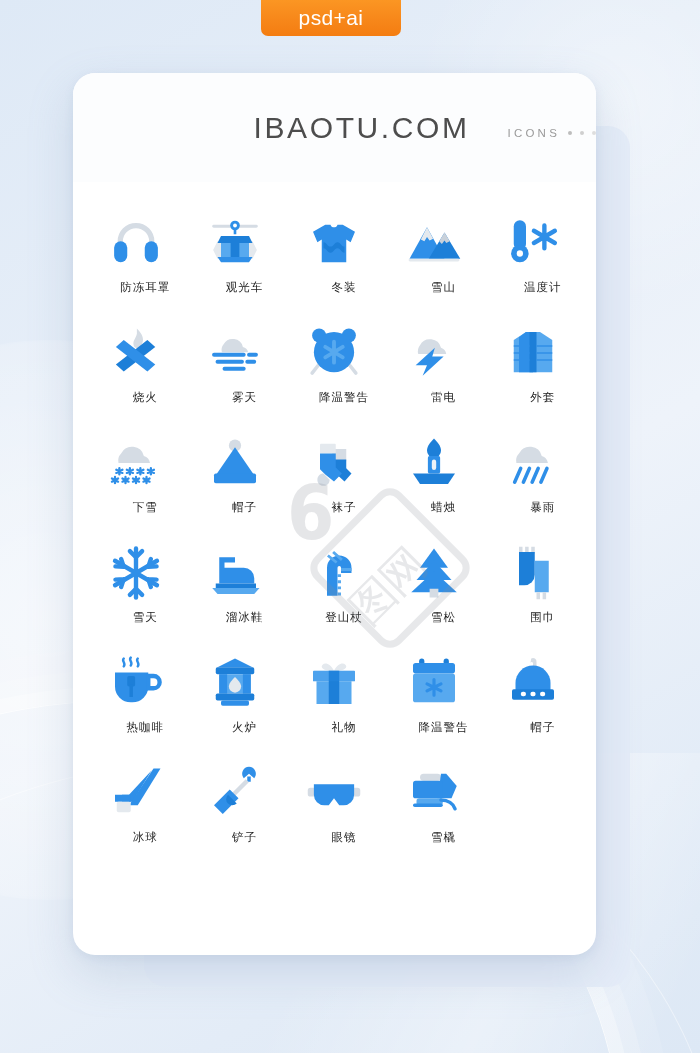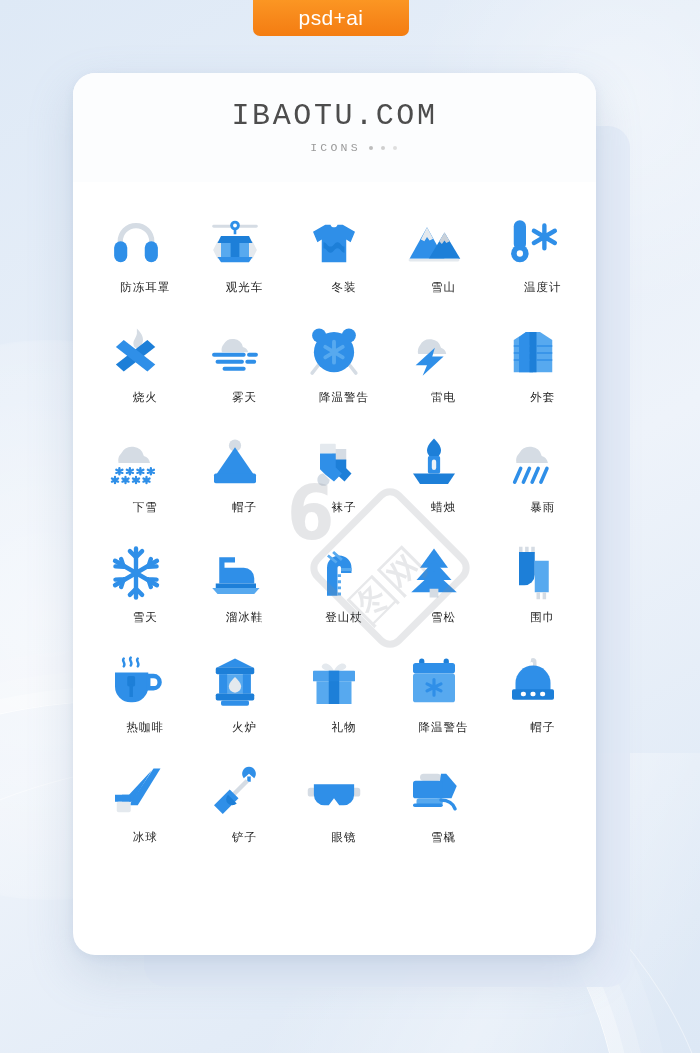--- a/index.html
+++ b/index.html
@@ -17,36 +17,36 @@
     background:radial-gradient(circle at 50% 50%,rgba(255,255,255,.38),rgba(255,255,255,0) 70%);}
   #bg-arc{position:absolute;left:-380px;top:700px;width:1000px;height:900px;border-radius:50%;
     border:1px solid rgba(255,255,255,.75);
     box-shadow:0 0 0 14px rgba(255,255,255,.30),0 0 0 30px rgba(255,255,255,.18),0 0 0 52px rgba(255,255,255,.10);}
   #bg-arc2{position:absolute;left:-300px;top:760px;width:1020px;height:880px;border-radius:50%;
     border:1px solid rgba(255,255,255,.45);}
   #bg-sheen{position:absolute;right:-60px;bottom:-60px;width:500px;height:360px;
     background:linear-gradient(115deg,rgba(255,255,255,0) 20%,rgba(255,255,255,.35) 52%,rgba(255,255,255,0) 80%);}
 
   
-  #badge{position:absolute;left:253px;top:0;width:156px;height:36px;
+  #badge{position:absolute;left:261px;top:0;width:140px;height:36px;
     background:linear-gradient(180deg,#fb9623 0%,#f7871a 55%,#f47d11 100%);
     border-radius:0 0 7px 7px;color:#fff;font-size:21px;letter-spacing:.4px;
     display:flex;align-items:center;justify-content:center;font-weight:400;}
 
   
   #card-back{position:absolute;left:144px;top:126px;width:486px;height:861px;
     background:#e4ecf7;border-radius:22px;opacity:.92;}
   #card-main{position:absolute;left:73px;top:73px;width:523px;height:882px;
     background:#ffffff;border-radius:22px;
     box-shadow:0 18px 46px rgba(120,145,180,.24),0 3px 10px rgba(120,145,180,.12);
     overflow:hidden;}
 
   
-  #card-header{height:109px;display:flex;flex-direction:column;align-items:center;justify-content:center;
-    background:#fcfdfe;font-family:Liberation Mono, monospace;}
+  #card-header{height:109px;display:flex;align-items:center;justify-content:flex-end;
+    background:#fcfdfe;}
   #site-title{font-size:30px;color:#4d4d4d;letter-spacing:2.6px;font-weight:400;line-height:1;}
   #sub-row{display:flex;align-items:center;gap:8px;margin-top:10px;margin-left:38px;}
   #sub-title{font-size:11.5px;color:#9a9a9a;letter-spacing:3.2px;}
   .dot{width:4px;height:4px;border-radius:50%;background:#bdbdbd;display:inline-block;}
   .dot.d2{background:#cfcfcf;}
   .dot.d3{background:#dedede;}
 
   
   #icon-panel{position:relative;margin:0 13px;padding:30px 0 0;background:#fff;border-radius:6px;height:740px;}
   #icon-grid{display:grid;grid-template-columns:repeat(5,1fr);grid-auto-rows:110px;}

